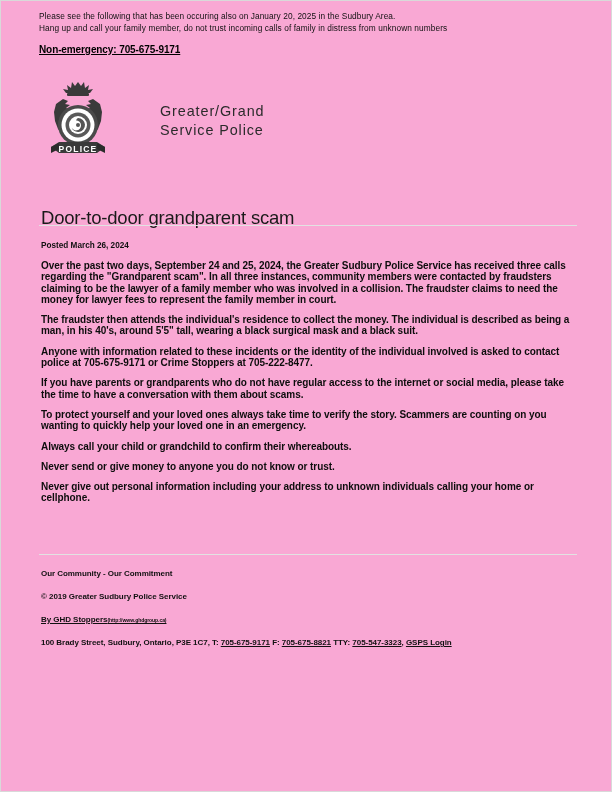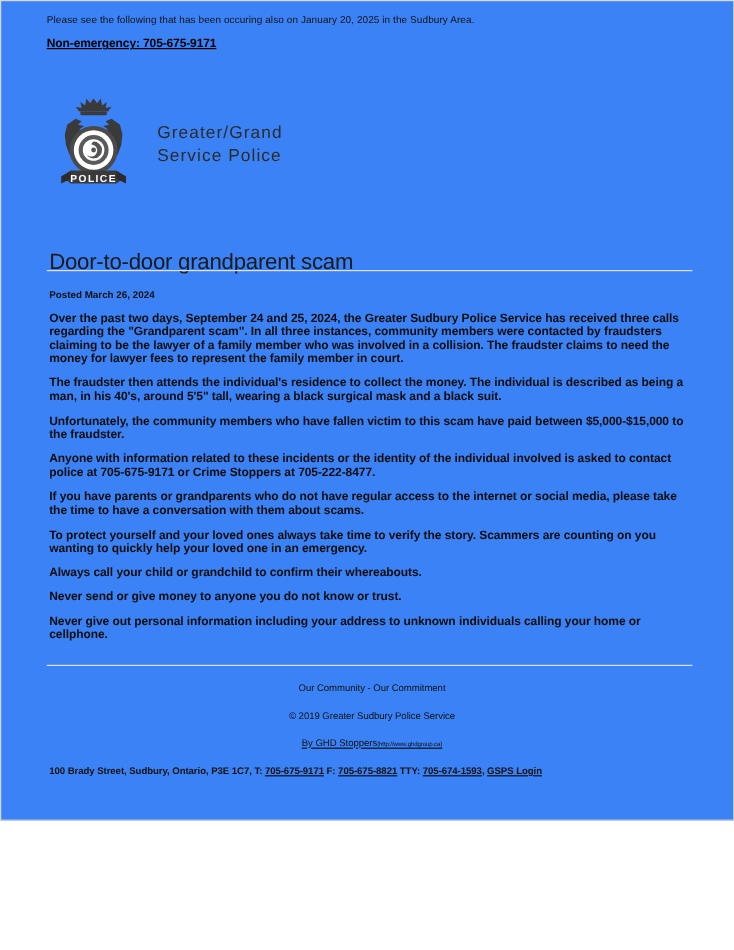--- a/index.html
+++ b/index.html
@@ -7,22 +7,22 @@
     padding: 0;
     background: #ffffff;
   }
   body {
     font-family: "Liberation Sans", sans-serif;
     -webkit-font-smoothing: antialiased;
   }
   .page {
     position: relative;
     width: 612px;
-    height: 684px;
-    background: #3b82f6;
+    height: 792px;
+    background: #f9a8d4;
     border: 1px solid #d9d9d9;
     box-sizing: border-box;
     overflow: hidden;
   }
 
   
   .note {
     position: absolute;
     left: 38px;
     top: 9px;
@@ -57,20 +57,21 @@
     width: 74px;
     height: 84px;
     flex: 0 0 auto;
   }
   .brand {
     font-size: 14.4px;
     line-height: 19px;
     color: #2b2b2b;
     letter-spacing: 0.9px;
     font-weight: 400;
+    margin-left: 29px;
   }
 
   
   .headline {
     position: absolute;
     left: 40px;
     top: 194px;
     font-size: 18.5px;
     font-weight: 400;
     color: #1a1a1a;
@@ -116,25 +117,24 @@
 
   
   .footer {
     position: absolute;
     left: 40px;
     top: 568px;
     width: 538px;
   }
   .footer-line {
     font-size: 8.0px;
-    font-weight: normal;
+    font-weight: bold;
     color: #111111;
     margin-bottom: 14px;
     letter-spacing: -0.05px;
-    text-align: center;
   }
   .footer-line:last-child { margin-bottom: 0; }
   .flink {
     text-decoration: underline;
     color: #111111;
   }
   .url-small {
     font-size: 5.1px;
     letter-spacing: -0.1px;
     text-decoration: underline;
@@ -147,20 +147,21 @@
     white-space: nowrap;
   }
 </style>
 </head>
 <body>
 
 <div class="page">
 
   <div class="note">
     <div class="note-line">Please see the following that has been occuring also on January 20, 2025 in the Sudbury Area.</div>
+    <div class="note-line">Hang up and call your family member, do not trust incoming calls of family in distress from unknown numbers</div>
     <div class="note-contact">Non-emergency: 705-675-9171</div>
   </div>
 
   <div class="masthead">
     <span class="crest">
       <svg viewBox="0 0 74 84" width="74" height="84" aria-hidden="true">
         <g fill="#3a3a3a">
 
           <path d="M37 3 l3 4 3-4 1 6 4-3 -1 5 5-1 -3 4 h-24 l-3-4 5 1 -1-5 4 3 1-6 3 4z"></path>
           <rect x="26" y="14" width="22" height="3" rx="1"></rect>
@@ -198,34 +199,33 @@
     </div>
   </div>
 
   <h1 class="headline">Door-to-door grandparent scam</h1>
   <div class="rule rule-title"></div>
   <div class="posted">Posted March 26, 2024</div>
 
   <div class="body-copy">
     <p>Over the past two days, September 24 and 25, 2024, the Greater Sudbury Police Service has received three calls regarding the "Grandparent scam". In all three instances, community members were contacted by fraudsters claiming to be the lawyer of a family member who was involved in a collision. The fraudster claims to need the money for lawyer fees to represent the family member in court.</p>
     <p>The fraudster then attends the individual's residence to collect the money. The individual is described as being a man, in his 40's, around 5'5" tall, wearing a black surgical mask and a black suit.</p>
-    <p>Unfortunately, the community members who have fallen victim to this scam have paid between $5,000-$15,000 to the fraudster.</p>
     <p>Anyone with information related to these incidents or the identity of the individual involved is asked to contact police at 705-675-9171 or Crime Stoppers at 705-222-8477.</p>
     <p class="regular">If you have parents or grandparents who do not have regular access to the internet or social media, please take the time to have a conversation with them about scams.</p>
     <p>To protect yourself and your loved ones always take time to verify the story. Scammers are counting on you wanting to quickly help your loved one in an emergency.</p>
     <p>Always call your child or grandchild to confirm their whereabouts.</p>
     <p>Never send or give money to anyone you do not know or trust.</p>
     <p>Never give out personal information including your address to unknown individuals calling your home or cellphone.</p>
   </div>
 
   <div class="rule rule-footer"></div>
   <div class="footer">
     <div class="footer-line">Our Community - Our Commitment</div>
     <div class="footer-line">© 2019 Greater Sudbury Police Service</div>
     <div class="footer-line">
       <span class="flink">By GHD Stoppers</span><span class="url-small">(http://www.ghdgroup.ca)</span>
     </div>
     <div class="addr-line">
-      <span>100 Brady Street, Sudbury, Ontario, P3E 1C7, T: </span><span class="flink">705-675-9171</span><span> F: </span><span class="flink">705-675-8821</span><span> TTY: </span><span class="flink">705-674-1593</span><span>, </span><span class="flink">GSPS Login</span>
+      <span>100 Brady Street, Sudbury, Ontario, P3E 1C7, T: </span><span class="flink">705-675-9171</span><span> F: </span><span class="flink">705-675-8821</span><span> TTY: </span><span class="flink">705-547-3323</span><span>, </span><span class="flink">GSPS Login</span>
     </div>
   </div>
 
 </div>
 
 </body></html>

